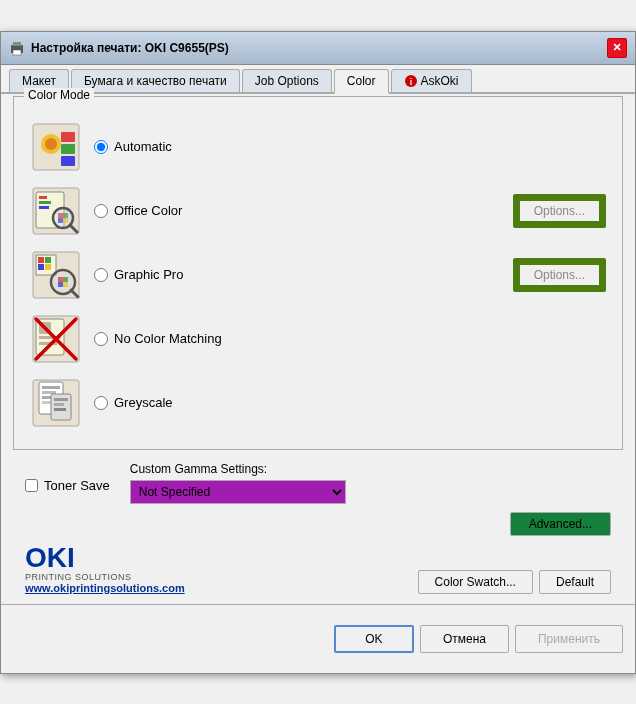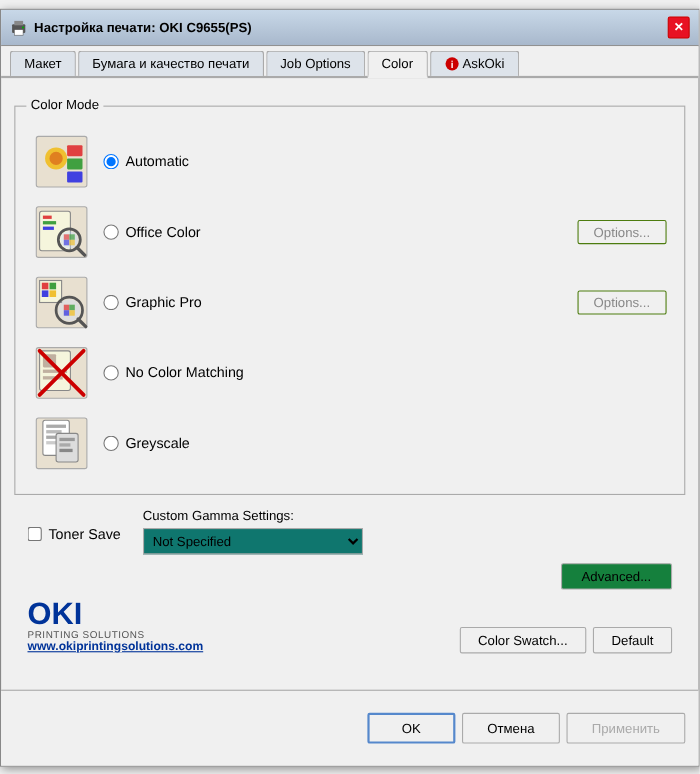--- a/index.html
+++ b/index.html
@@ -75,21 +75,21 @@
       margin-bottom: -2px;
       font-weight: normal;
       z-index: 1;
     }
     .tab-info {
       display: flex;
       align-items: center;
       gap: 3px;
     }
     .content {
-      padding: 25px 12px;
+      padding: 2px 12px;
     }
     .group-box {
       border: 1px solid #aaa;
       padding: 12px 16px 16px 16px;
       margin-bottom: 12px;
       position: relative;
       background: #f0f0f0;
     }
     .group-box-title {
       position: absolute;
@@ -128,21 +128,21 @@
     }
     .radio-label {
       display: flex;
       align-items: center;
       gap: 6px;
       cursor: pointer;
     }
     .options-btn {
       margin-left: auto;
       padding: 3px 14px;
-      border: 1px solid #4d7c0f;
+      border: 7px solid #4d7c0f;
       background: #f0f0f0;
       cursor: pointer;
       font-size: 12px;
       color: #888;
       border-radius: 2px;
     }
     .options-btn:enabled {
       color: #000;
       cursor: pointer;
     }
@@ -250,25 +250,25 @@
       height: 14px;
       cursor: pointer;
     }
     input[type=checkbox] {
       width: 13px;
       height: 13px;
       cursor: pointer;
     }
 
     select.gamma-dropdown {
-      width: 200px;
+      width: 216px;
       padding: 3px 4px;
       border: 1px solid #aaa;
       font-size: 12px;
-      background: #0f766e;
+      background: #a21caf;
       appearance: auto;
     }
   </style>
 </head>
 <body>
 
 <div class="window">
 
   <div class="title-bar">
     <div class="title-bar-left">

